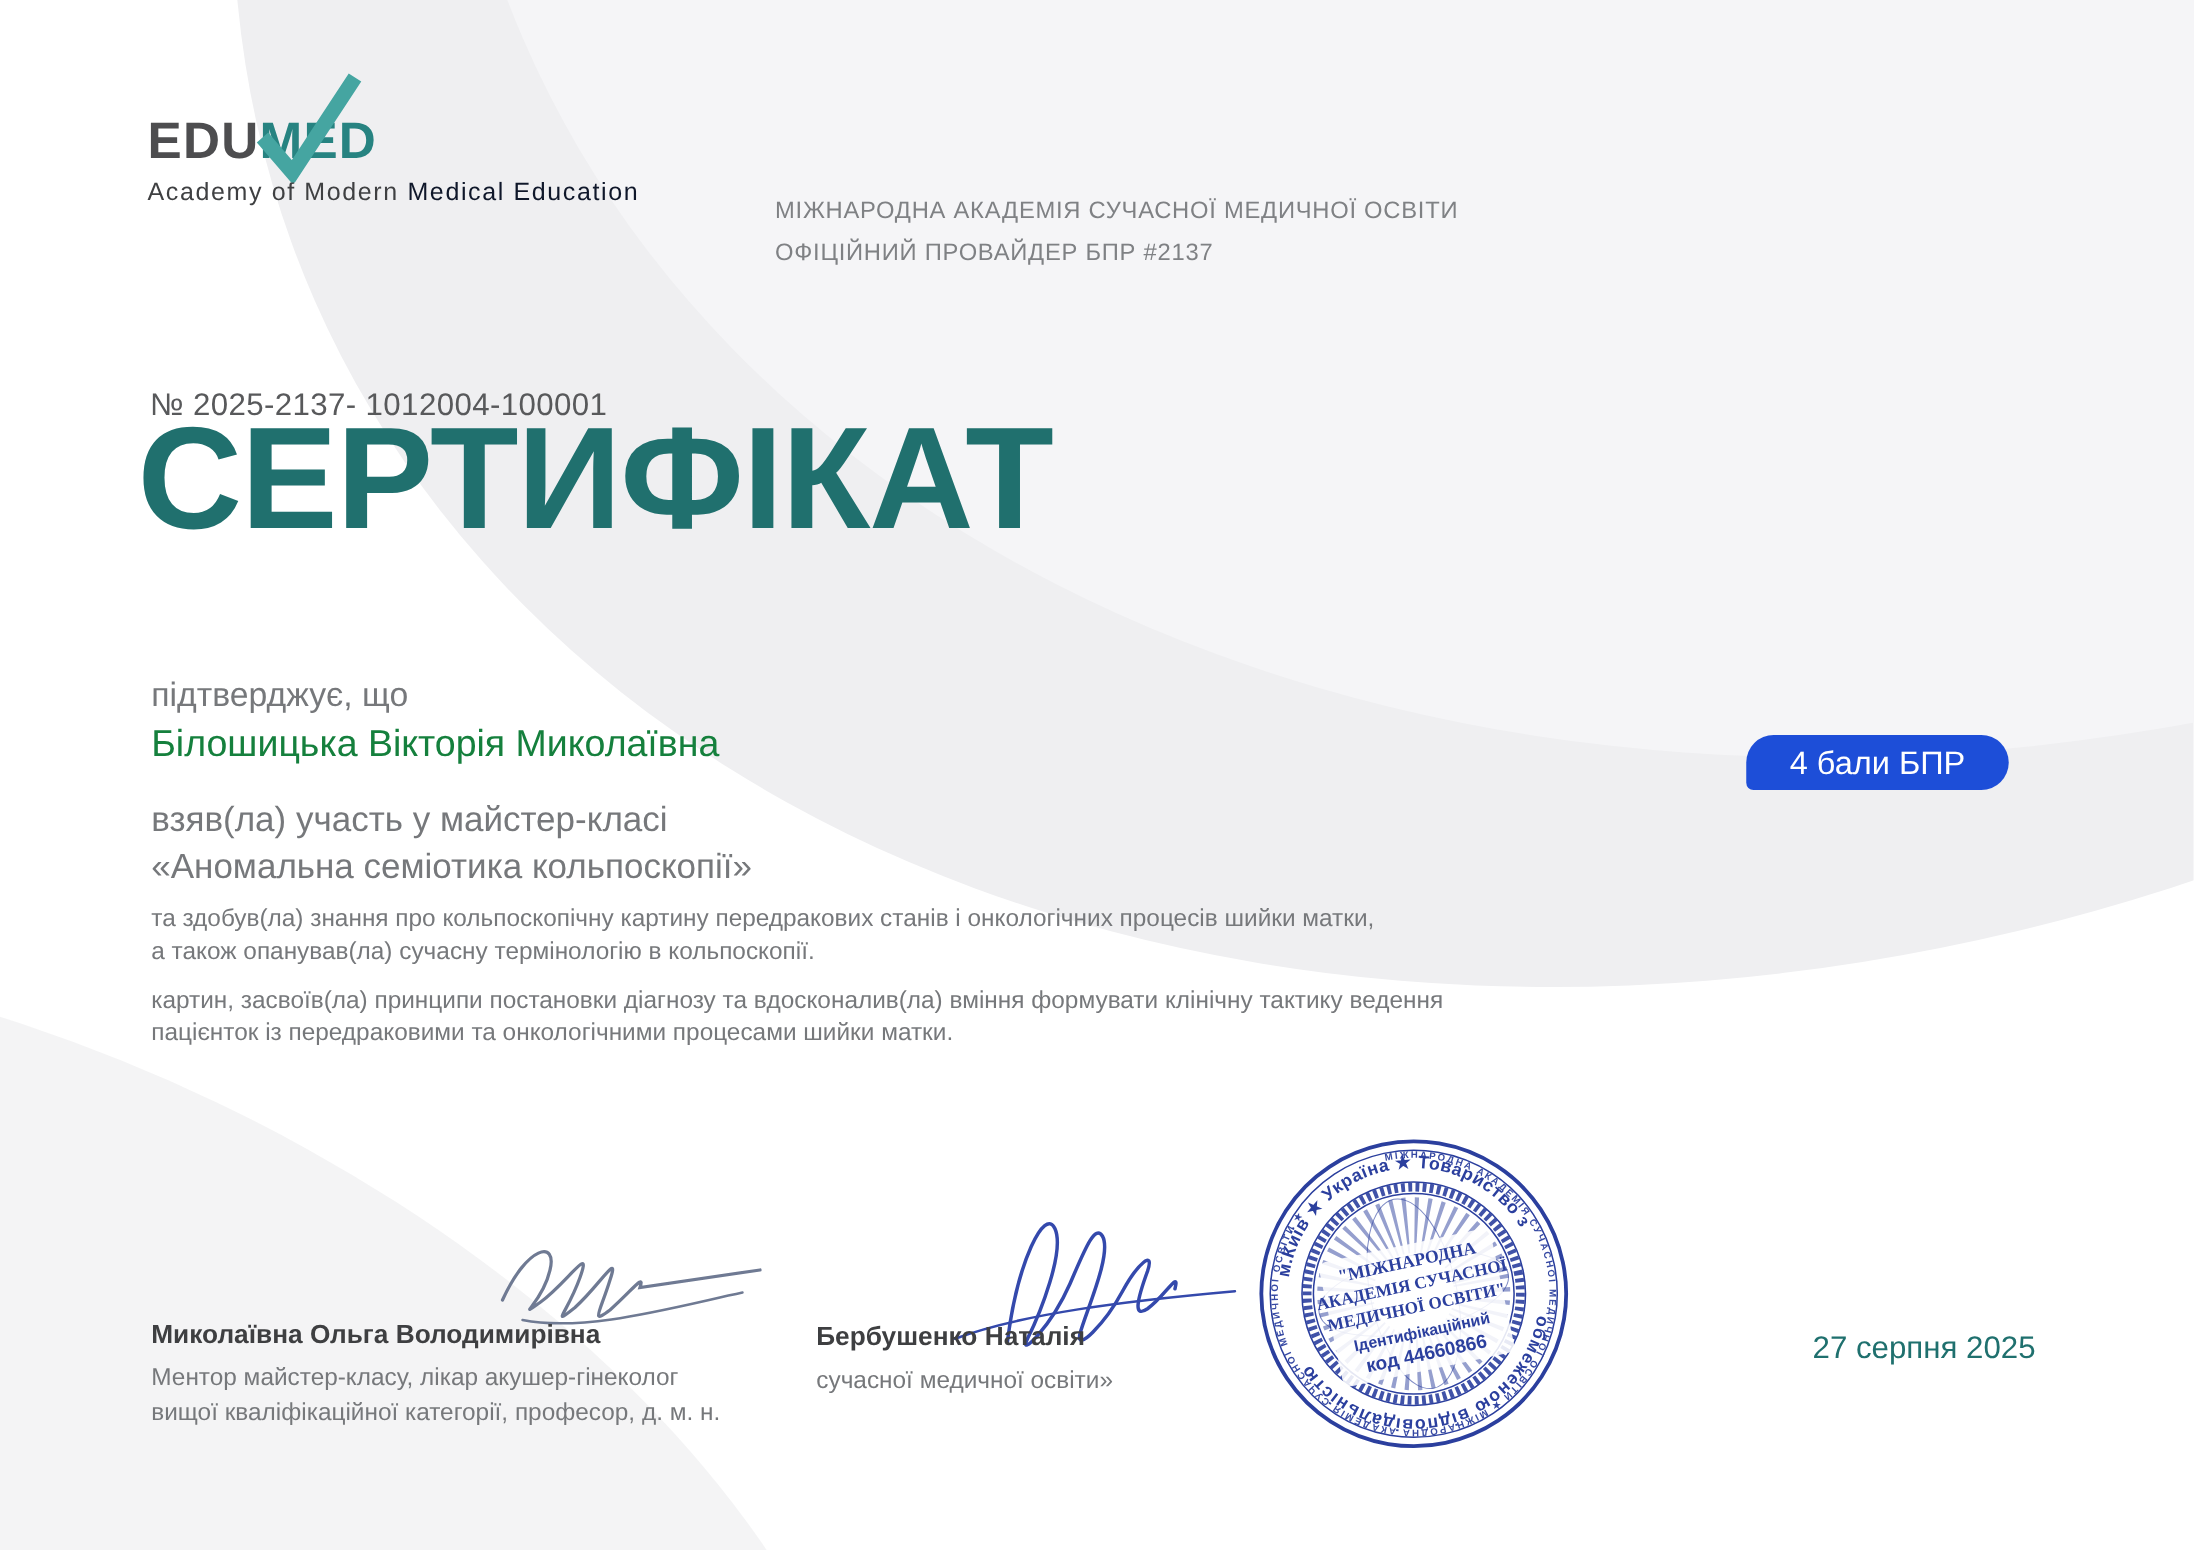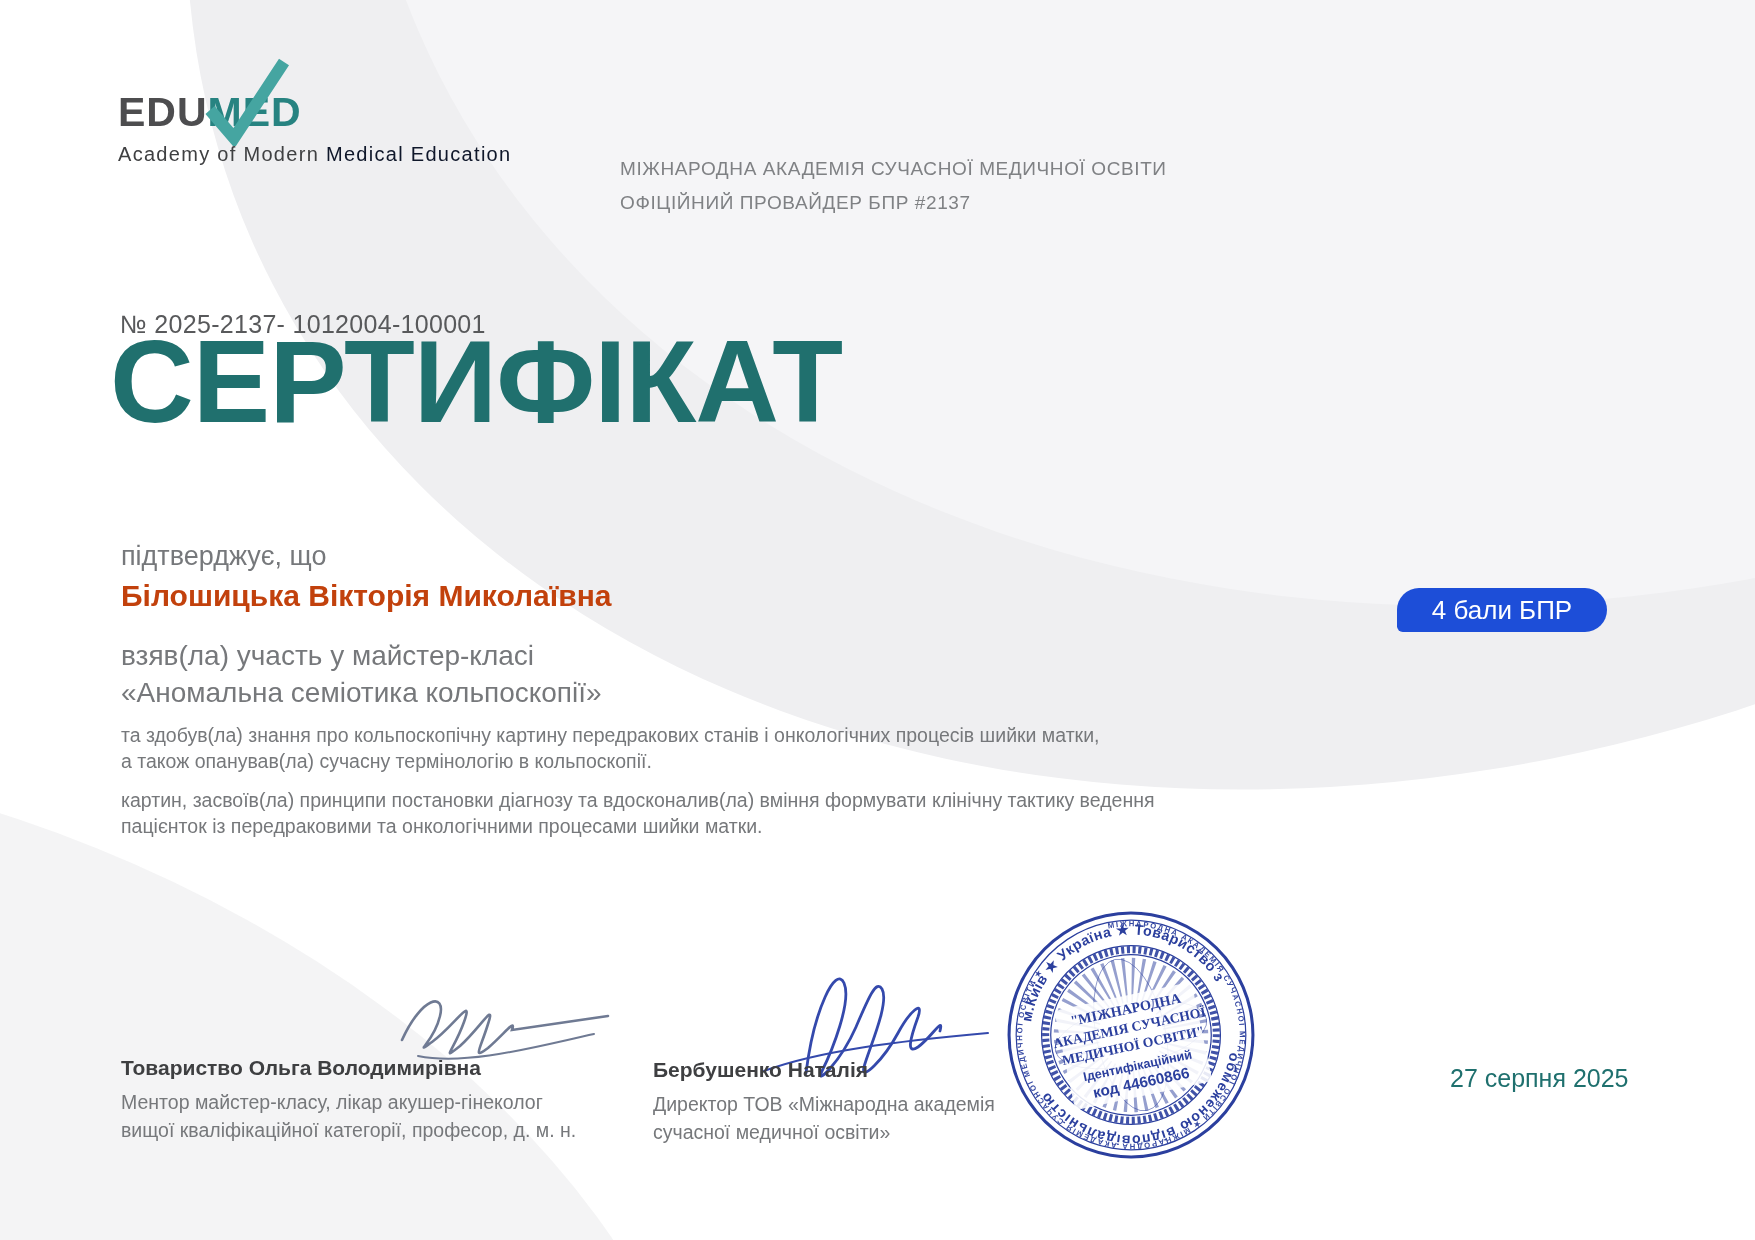--- a/index.html
+++ b/index.html
@@ -23,21 +23,21 @@
   .logo-tagline{margin-top:10px;font-size:20px;letter-spacing:1.3px;color:#3f4042;}
   .logo-tagline .teal{color:#0f172a;}
 
   
   .org{position:absolute;left:620px;top:152px;font-size:19px;letter-spacing:.6px;color:#7f8184;line-height:34px;}
 
   .cert-number{position:absolute;left:120px;top:310px;font-size:25px;color:#58595b;letter-spacing:.3px;}
   .cert-title{position:absolute;left:110px;top:322px;font-size:116px;font-weight:800;letter-spacing:-1px;color:#20706e;line-height:1.05;}
 
   .confirms{position:absolute;left:121px;top:541px;font-size:27px;color:#76787b;}
-  .recipient{position:absolute;left:121px;top:579px;font-size:30px;font-weight:bold;color:#c2410c;}
+  .recipient{position:absolute;left:121px;top:579px;font-size:30px;font-weight:normal;color:#15803d;}
   .participation{position:absolute;left:121px;top:637px;font-size:28px;color:#76787b;line-height:37px;white-space:nowrap;}
 
   .para{position:absolute;left:121px;font-size:19.5px;color:#76787b;line-height:26px;}
   .para span{display:block;white-space:nowrap;}
   .para1{top:722px;}
   .para2{top:787px;}
 
   .badge{
     position:absolute;left:1397px;top:588px;width:210px;height:44px;
     border-radius:23px 23px 23px 6px;display:flex;align-items:center;justify-content:center;
@@ -115,27 +115,26 @@
   <svg class="sig sig1" viewBox="0 0 230 100" fill="none">
     <path d="M14,62 C34,18 58,14 52,38 C46,64 24,78 44,64 C66,48 86,16 76,44 C66,72 52,84 72,68 C92,50 108,22 100,46 C92,72 84,82 100,70 C118,54 128,40 124,52 L220,38" stroke="#6f7a93" stroke-width="2.6" stroke-linecap="round"></path>
     <path d="M30,78 C80,88 150,68 206,56" stroke="#6f7a93" stroke-width="2" stroke-linecap="round"></path>
   </svg>
   <svg class="sig sig2" viewBox="0 0 255 140" fill="none">
     <path d="M58,118 C66,54 88,10 96,28 C104,46 84,96 74,116 C66,132 92,108 108,72 C120,44 128,24 134,34 C142,48 120,96 116,112 C112,128 136,104 150,78 C162,56 176,44 170,62 C162,84 158,100 170,92 C184,82 196,60 192,76" stroke="#3449ac" stroke-width="2.8" stroke-linecap="round"></path>
     <path d="M16,116 C70,96 150,86 240,78" stroke="#3449ac" stroke-width="2" stroke-linecap="round"></path>
   </svg>
 
   <div class="signer signer1">
-    <div class="name">Товариство Ольга Володимирівна</div>
+    <div class="name">Миколаївна Ольга Володимирівна</div>
     <div class="role">Ментор майстер-класу, лікар акушер-гінеколог</div>
     <div class="role">вищої кваліфікаційної категорії, професор, д. м. н.</div>
   </div>
   <div class="signer signer2">
     <div class="name">Бербушенко Наталія</div>
-    <div class="role">Директор ТОВ «Міжнародна академія</div>
     <div class="role">сучасної медичної освіти»</div>
   </div>
 
   <svg class="stamp" viewBox="0 0 250 250">
     <circle cx="125" cy="125" r="120" fill="none" stroke="#2b3f9e" stroke-width="3"></circle>
     <circle cx="125" cy="125" r="113" fill="none" stroke="#2b3f9e" stroke-width="1.2"></circle>
     <circle cx="125" cy="125" r="88" fill="none" stroke="#2b3f9e" stroke-width="1.2"></circle>
     <circle cx="125" cy="125" r="84" fill="none" stroke="#2b3f9e" stroke-width="7" stroke-dasharray="3 2.6" opacity="0.9"></circle>
     <circle cx="125" cy="125" r="79" fill="none" stroke="#2b3f9e" stroke-width="1.2"></circle>
     <circle cx="125" cy="125" r="54" fill="none" stroke="#2b3f9e" stroke-width="44" stroke-dasharray="2.4 5.2" opacity="0.5"></circle>

